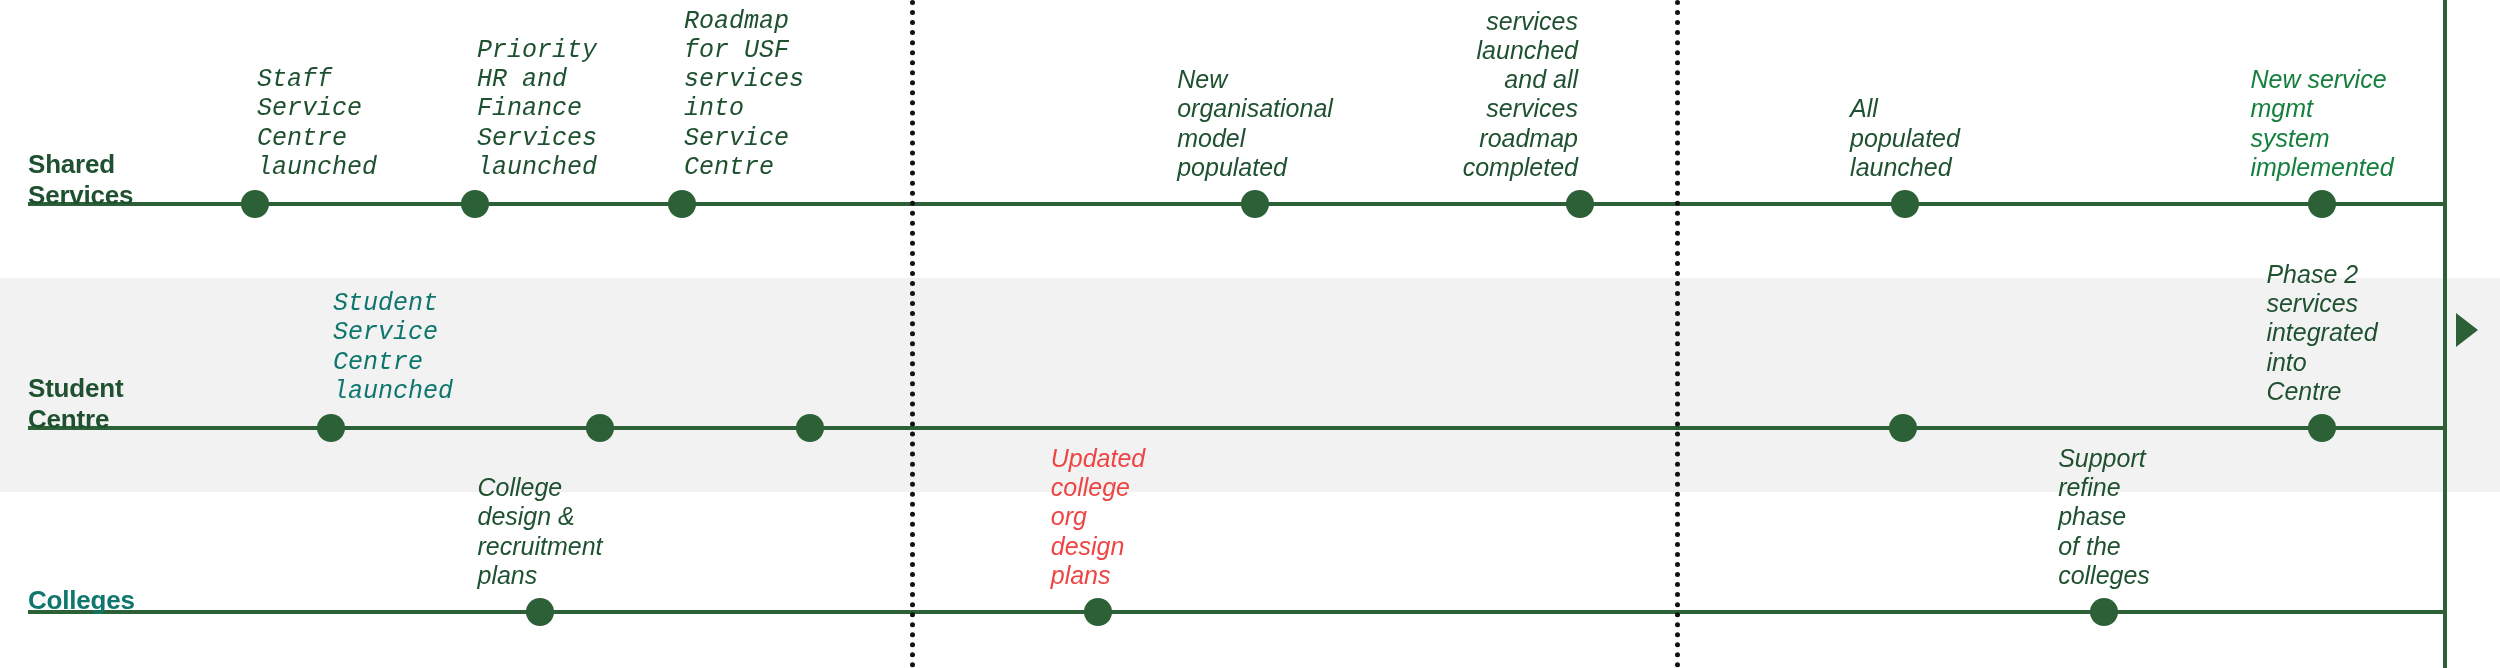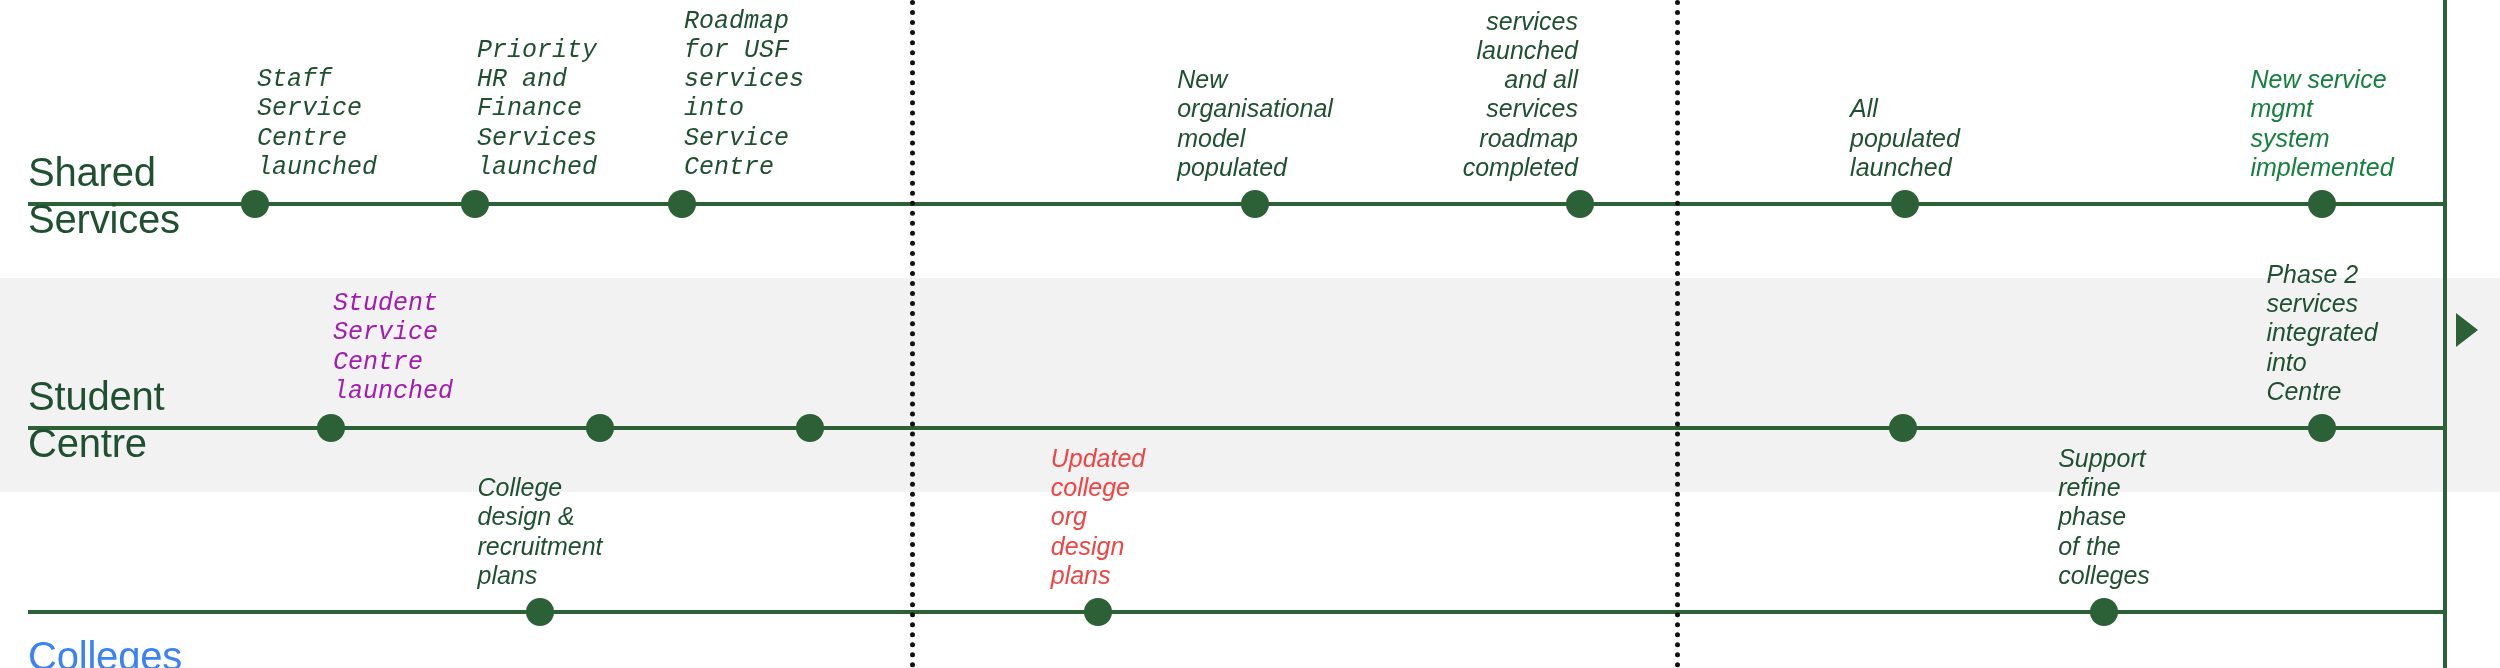--- a/index.html
+++ b/index.html
@@ -67,22 +67,22 @@
     position: absolute;
     left: 28px;
     width: 2418px;
     height: 4px;
     background: #2c6037;
   }
   .lane-title {
     position: absolute;
     left: 28px;
     color: #1f5130;
-    font-weight: normal;
-    font-size: 40px;
+    font-weight: bold;
+    font-size: 26px;
     line-height: 1.18;
     letter-spacing: -0.2px;
     white-space: pre-line;
     text-align: left;
   }
 
   
   .milestone {
     position: absolute;
     width: 0;
@@ -158,41 +158,41 @@
         <div class="ms-label al-center" style="color: #15803d;">New service mgmt
 system implemented</div>
       </div>
     </div>
     <div class="lane" style="top: 0px; height: 668px;">
       <div class="lane-axis" style="top: 426px; background: rgb(44, 96, 55);"></div>
       <div class="lane-title" style="top: 373px; color: rgb(31, 81, 48);">Student
 Centre</div>
       <div class="milestone" style="left: 331px; top: 428px;">
         <div class="dot" style="background: rgb(44, 96, 55);"></div>
-        <div class="ms-label al-left" style="color: #a21caf;">Student Service
+        <div class="ms-label al-left" style="color: #0f766e;">Student Service
 Centre launched</div>
       </div>
       <div class="milestone" style="left: 600px; top: 428px;">
         <div class="dot" style="background: rgb(44, 96, 55);"></div>
       </div>
       <div class="milestone" style="left: 810px; top: 428px;">
         <div class="dot" style="background: rgb(44, 96, 55);"></div>
       </div>
       <div class="milestone" style="left: 1903px; top: 428px;">
         <div class="dot" style="background: rgb(44, 96, 55);"></div>
       </div>
       <div class="milestone" style="left: 2322px; top: 428px;">
         <div class="dot" style="background: rgb(44, 96, 55);"></div>
         <div class="ms-label al-center" style="color: rgb(31, 81, 48);">Phase 2 services
 integrated into Centre</div>
       </div>
     </div>
     <div class="lane" style="top: 0px; height: 668px;">
       <div class="lane-axis" style="top: 610px; background: rgb(44, 96, 55);"></div>
-      <div class="lane-title" style="top: 585px; color: #3b82f6; margin-top: 48px;">Colleges</div>
+      <div class="lane-title" style="top: 585px; color: #0f766e;">Colleges</div>
       <div class="milestone" style="left: 540px; top: 612px;">
         <div class="dot" style="background: rgb(44, 96, 55);"></div>
         <div class="ms-label al-center" style="color: rgb(31, 81, 48);">College design &amp;
 recruitment plans</div>
       </div>
       <div class="milestone" style="left: 1098px; top: 612px;">
         <div class="dot" style="background: rgb(44, 96, 55);"></div>
         <div class="ms-label al-center" style="color: #ef4444;">Updated college org
 design plans</div>
       </div>

